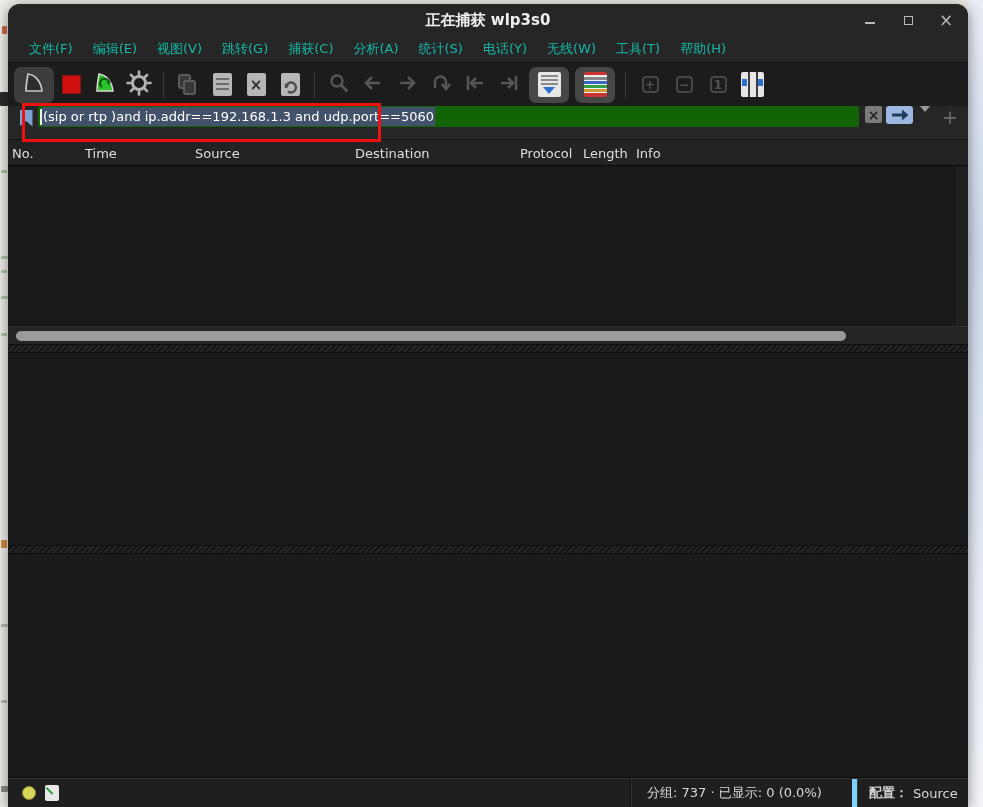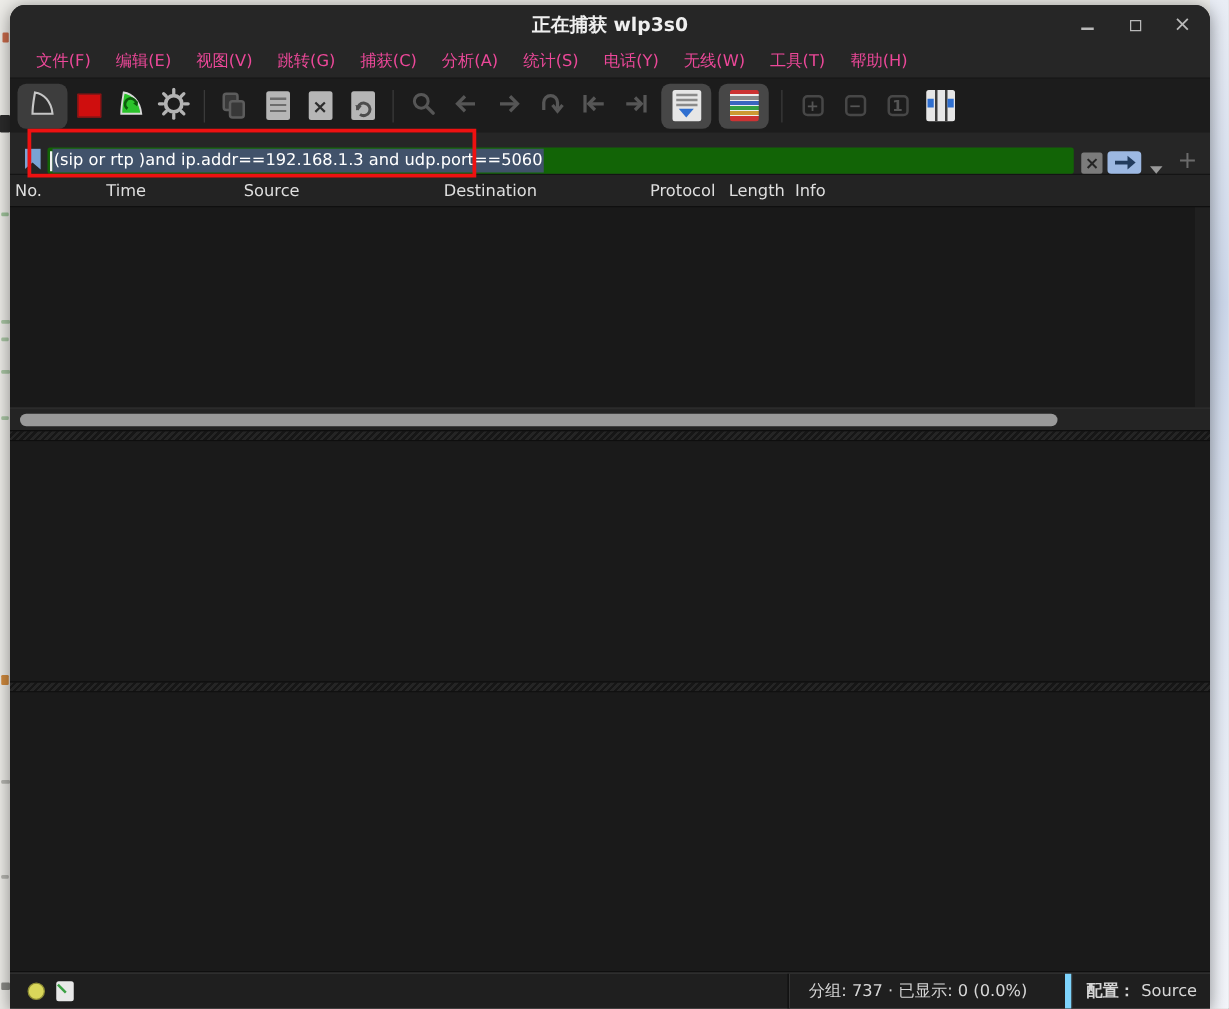--- a/index.html
+++ b/index.html
@@ -27,21 +27,21 @@
   .win-controls { position:absolute; right:14px; top:0; height:32px;
     display:flex; align-items:center; gap:22px; }
   .wc { width:16px; height:16px; display:flex; align-items:center; justify-content:center;
     color:#b9b9b9; font-size:15px; cursor:default; }
   .wc-max-box { width:9px; height:9px; border:1.6px solid #b9b9b9; }
   .wc-min-bar { width:10px; height:2px; background:#b9b9b9; margin-top:6px; }
 
   .menubar { height:27px; flex:none; background:var(--titlebar_bg,#262626);
     display:flex; align-items:center; padding-left:12px; gap:2px;
     border-bottom:1px solid #151515; }
-  .menu-item { font-size:13px; color:#ec4899; padding:3px 9px; border-radius:3px; }
+  .menu-item { font-size:13px; color:#14b8a6; padding:3px 9px; border-radius:3px; }
 
   
   .toolbar { height:43px; flex:none; background:var(--toolbar_bg,#1c1c1c);
     display:flex; align-items:center; padding-left:6px; }
   .tbtn { width:34px; height:36px; flex:none; display:flex; align-items:center;
     justify-content:center; border-radius:7px; position:relative; }
   .tbtn.big { width:40px; }
   .tbtn.active { background:#3d3d3d; }
   .tbtn.toggled { background:#474747; margin:0 3px; }
   .tsep { width:1px; height:26px; background:#3a3a3a; margin:0 7px; flex:none; }
@@ -68,21 +68,21 @@
   .zoombox { width:17px; height:17px; border:2px solid #474747; border-radius:4px;
     color:#555; font-size:12px; font-weight:bold; display:flex; align-items:center;
     justify-content:center; }
   .resizecols { width:23px; height:25px; background:#e6e6e6; border-radius:2px; position:relative; }
   .resizecols .bar { position:absolute; top:0; bottom:0; width:2px; background:#3c3c3c; }
   .resizecols .mk { position:absolute; top:7px; width:5px; height:7px;
     background:var(--accent_blue,#2f6fd0); }
 
   
   .filterbar { height:34px; flex:none; background:var(--titlebar_bg,#262626);
-    display:flex; align-items:flex-end; padding:0 8px 0 6px; border-bottom:1px solid #141414; }
+    display:flex; align-items:flex-start; padding:0 8px 0 6px; border-bottom:1px solid #141414; }
   .bookmark-btn { width:24px; height:24px; flex:none; display:flex; align-items:center;
     justify-content:center; }
   .bookmark { width:13px; height:17px; background:var(--bookmark_blue,#7aa3d4);
     clip-path:polygon(0 0,100% 0,100% 100%,50% 68%,0 100%); }
   .filter-input { flex:1; height:21px; background:var(--filter_valid_bg,#126406);
     border-radius:2px; display:flex; align-items:center; padding-left:2px;
     font-size:13px; color:#fff; overflow:hidden; white-space:nowrap; }
   .caret { width:2px; height:16px; background:#f0f0f0; flex:none; }
   .filter-sel { background:var(--filter_selection_bg,#41526a); padding:2px 1px; }
   .fbtn { flex:none; display:flex; align-items:center; justify-content:center; }

